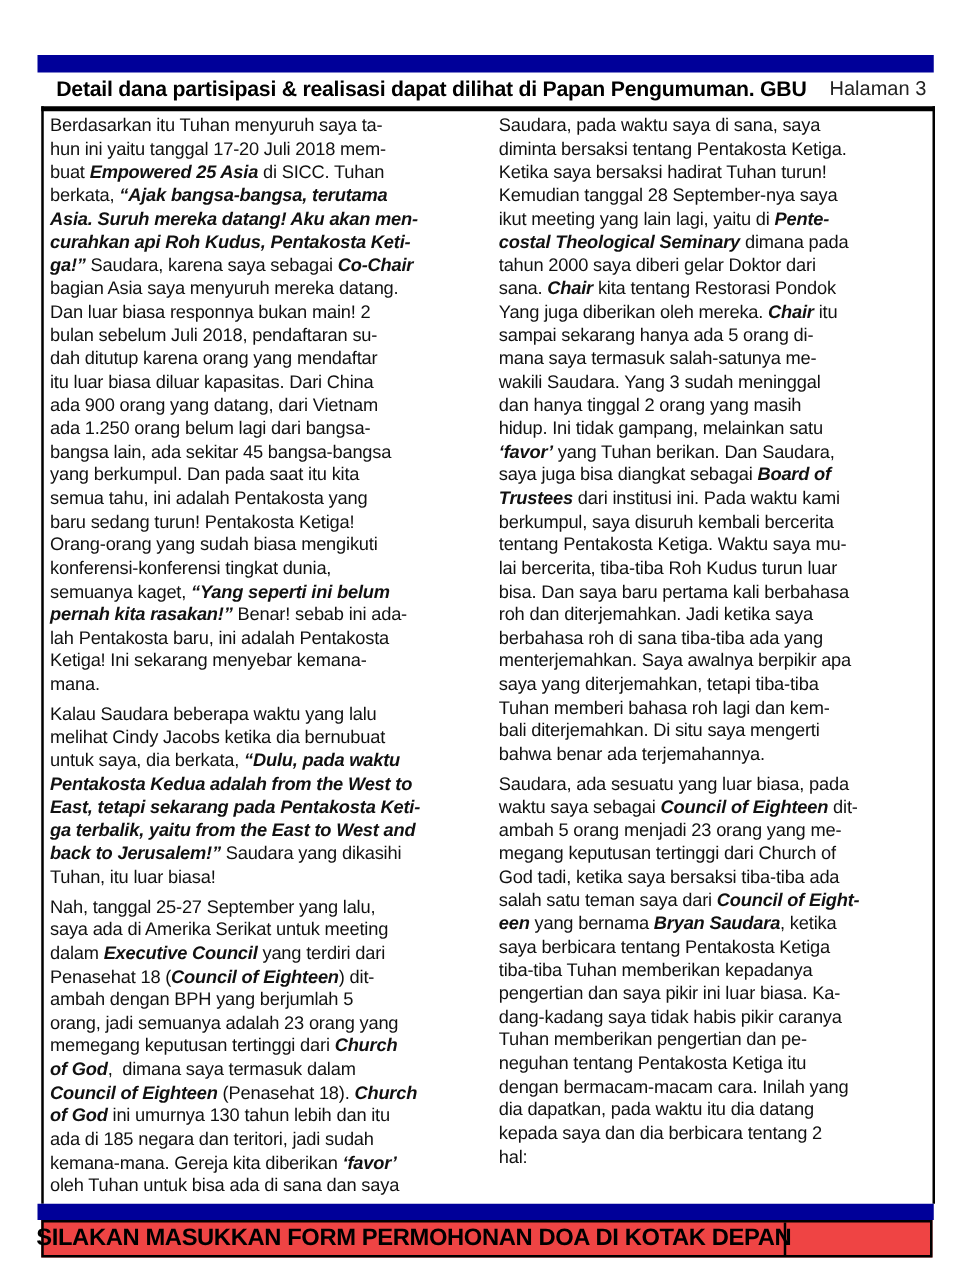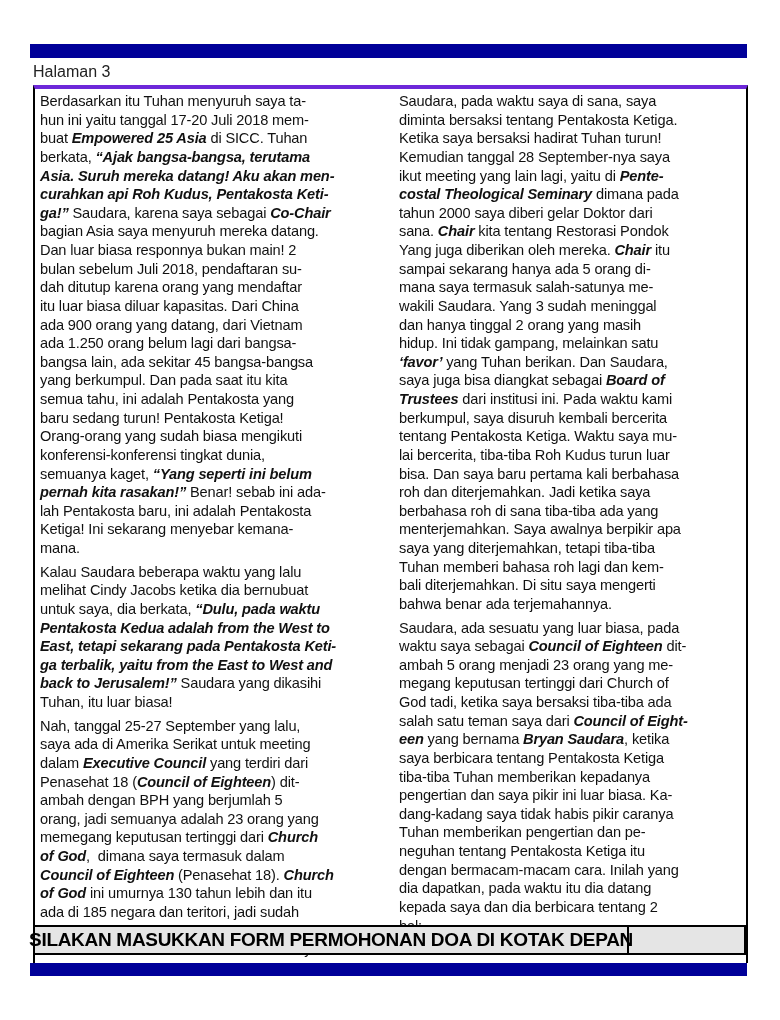--- a/index.html
+++ b/index.html
@@ -20,52 +20,53 @@
   }
   .header-title {
     padding-left: 12px; font-weight: bold; font-size: 17px; letter-spacing: -0.2px;
     color: #000;
   }
   .page-number {
     padding-right: 6px; font-size: 16px; color: #222; font-weight: normal;
   }
   .content {
     position: absolute; left: 33px; top: 85px; width: 715px; height: 878px;
-    border-top: 4px solid #6d28d9; border-left: 2px solid #000; border-right: 2px solid #000;
+    border-top: 4px solid #000000; border-left: 2px solid #000; border-right: 2px solid #000;
     display: flex; gap: 17px; padding: 3px 5px 0 5px;
   }
   .col { flex: 1 1 0; min-width: 0; }
   .para {
     white-space: pre-wrap; font-size: 14.6px; line-height: 18.62px;
     letter-spacing: -0.15px; margin-bottom: 5px; color: var(--ink);
   }
   .para:last-child { margin-bottom: 12px; }
   .em { font-weight: bold; font-style: italic; }
   .bottom-bar {
     position: absolute; left: 30px; top: 963px; width: 717px; height: 13px;
     background: var(--accent);
   }
   .footer-box {
-    position: absolute; left: 33px; top: 925px; width: 713px; height: 30px;
-    border: 2px solid #000; display: flex; background: #e5e5e5;
+    position: absolute; left: 33px; top: 976px; width: 713px; height: 30px;
+    border: 2px solid #000; display: flex; background: #ef4444;
   }
   .footer-cell-main {
     width: 594px; display: flex; align-items: center; justify-content: center;
     border-right: 2px solid #000;
     font-weight: bold; font-size: 19px; letter-spacing: -0.3px; color: #000;
     white-space: nowrap;
   }
   .footer-cell-empty { flex: 1 1 auto; }
 </style>
 </head>
 <body>
 
 <div class="top-bar"></div>
 
 <div class="header-row">
+  <div class="header-title">Detail dana partisipasi &amp; realisasi dapat dilihat di Papan Pengumuman. GBU</div>
   <div class="page-number">Halaman 3</div>
 </div>
 
 <div class="content">
   <div class="col">
       <p class="para"><span>Berdasarkan itu Tuhan menyuruh saya ta-
 hun ini yaitu tanggal 17-20 Juli 2018 mem-
 buat </span><span class="em">Empowered 25 Asia</span><span> di SICC. Tuhan
 berkata, </span><span class="em">“Ajak bangsa-bangsa, terutama
 Asia. Suruh mereka datang! Aku akan men-

